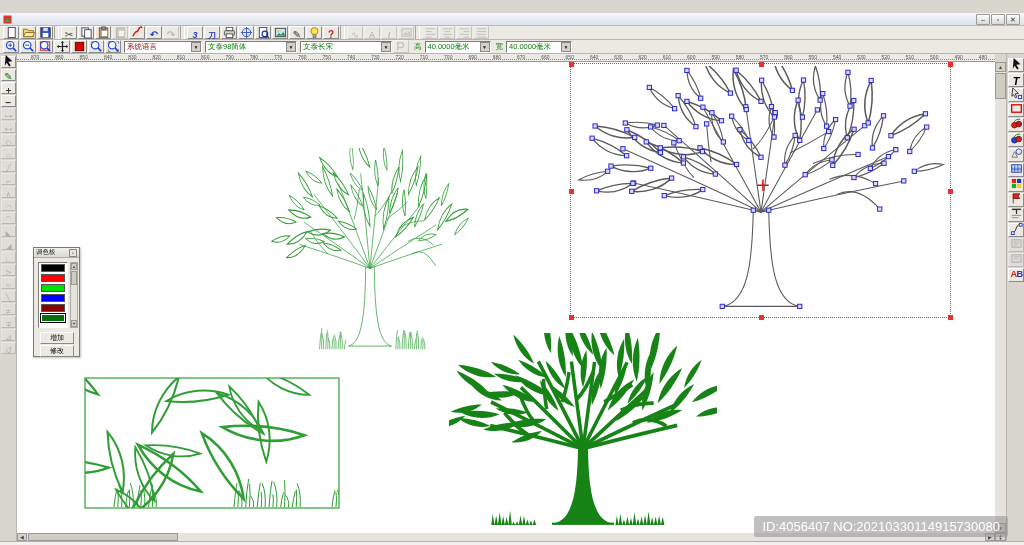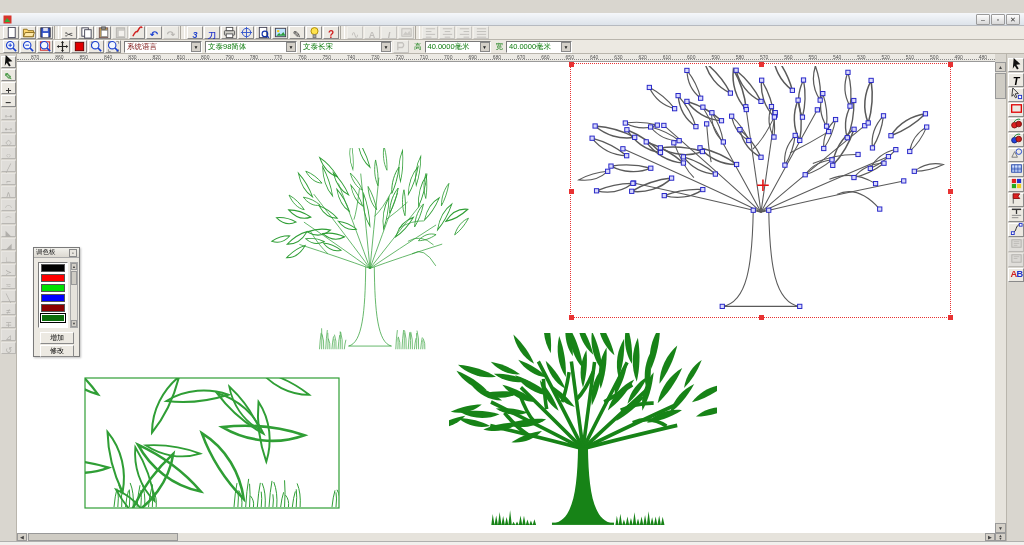--- a/index.html
+++ b/index.html
@@ -1040,13 +1040,14 @@
       <div class="pa" style="top:0;">▲</div>
         <div class="pal-thumb"></div>
         <div class="pa" style="bottom:0;">▼</div>
     </div>
     <div class="pal-btn" style="top:84px;">增加</div>
     <div class="pal-btn" style="top:97px;">修改</div>
   </div>
 
   <div class="statusbar"></div>
 
+  <div class="idbadge">ID:4056407 NO:20210330114915730080</div>
 </div>
 
 </body></html>

